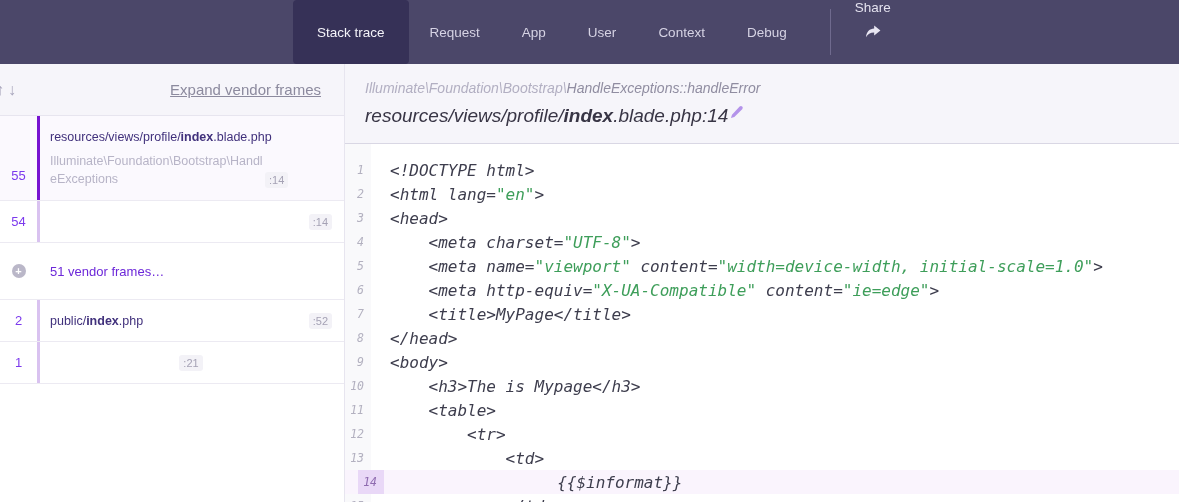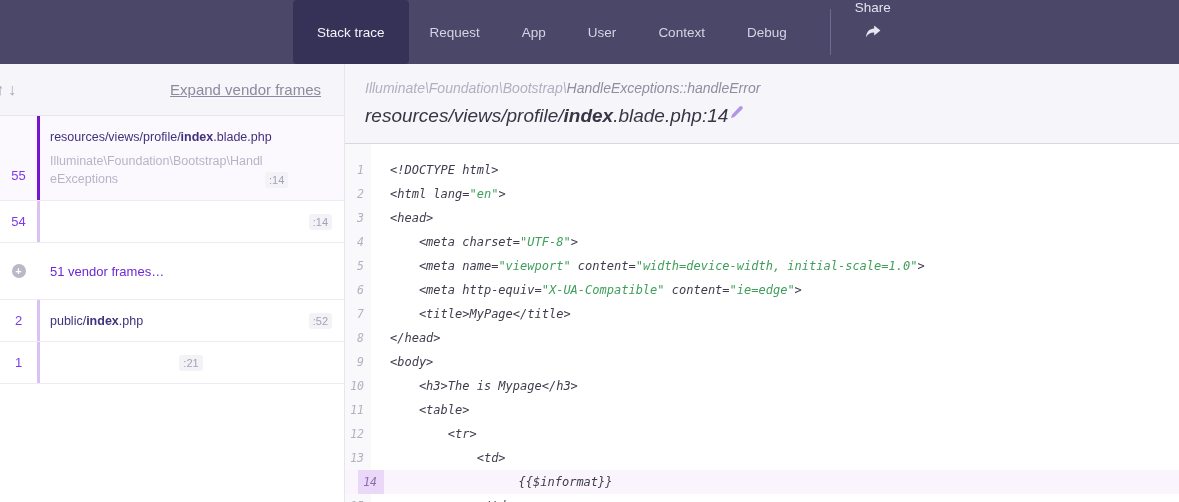--- a/index.html
+++ b/index.html
@@ -68,21 +68,21 @@
   .pencil-btn { background:none; border:none; cursor:pointer; display:flex;
     align-items:center; padding:0; }
 
   .code-panel { flex:1; position:relative; border-top:1px solid #d9d7e4;
     background:linear-gradient(to right,#f9f9fb 0,#f9f9fb 26px,#ffffff 26px);
     padding-top:14px; overflow:hidden;
     font-family:"DejaVu Sans Mono", monospace; }
   .code-line { display:flex; height:24px; }
   .gutter { width:26px; flex:none; display:flex; align-items:center;
     justify-content:flex-end; padding-right:7px; font-size:11.5px; color:#b3b1c0; }
-  .codetext { white-space:pre; font-size:12px; color:#3d3d4d; padding-left:19px;
+  .codetext { white-space:pre; font-size:16px; color:#3d3d4d; padding-left:19px;
     display:flex; align-items:center; flex:1; }
   .codetext .s { color:#3e9e5a; }
   .code-line.hl { background:#faf4fd; }
   .code-line.hl .gutter { background:#e9d8f7; color:#8f6bb0;margin-left:13px; }
   .bottom-strip { position:absolute; bottom:0; left:0; right:0; height:3px;
     background:#cfc8ea; }
 </style>
 </head>
 <body>
 

